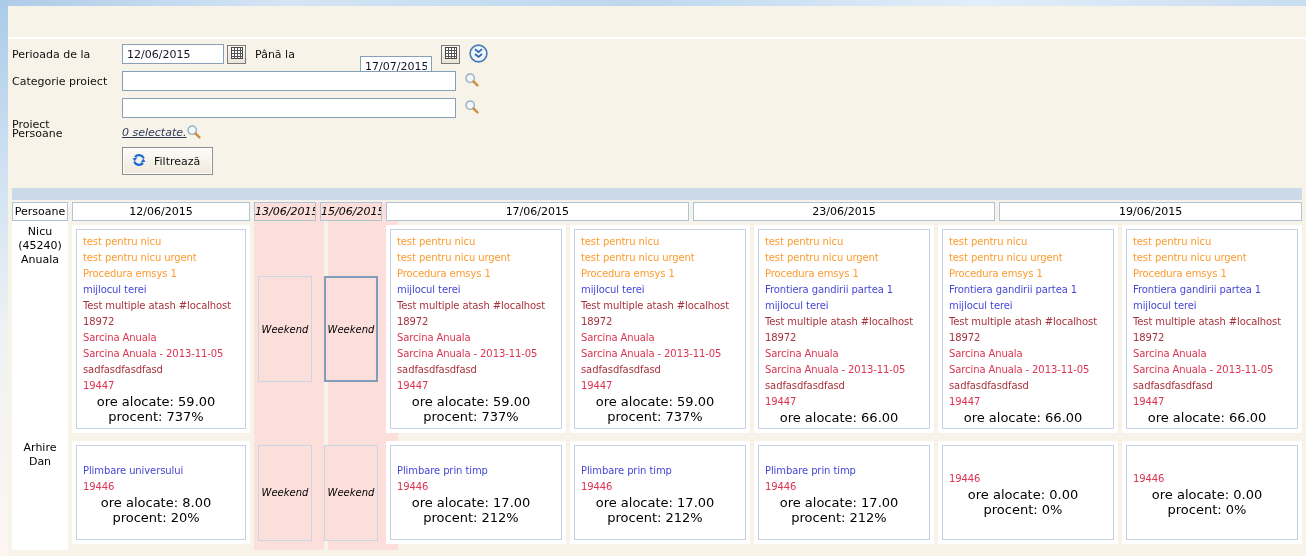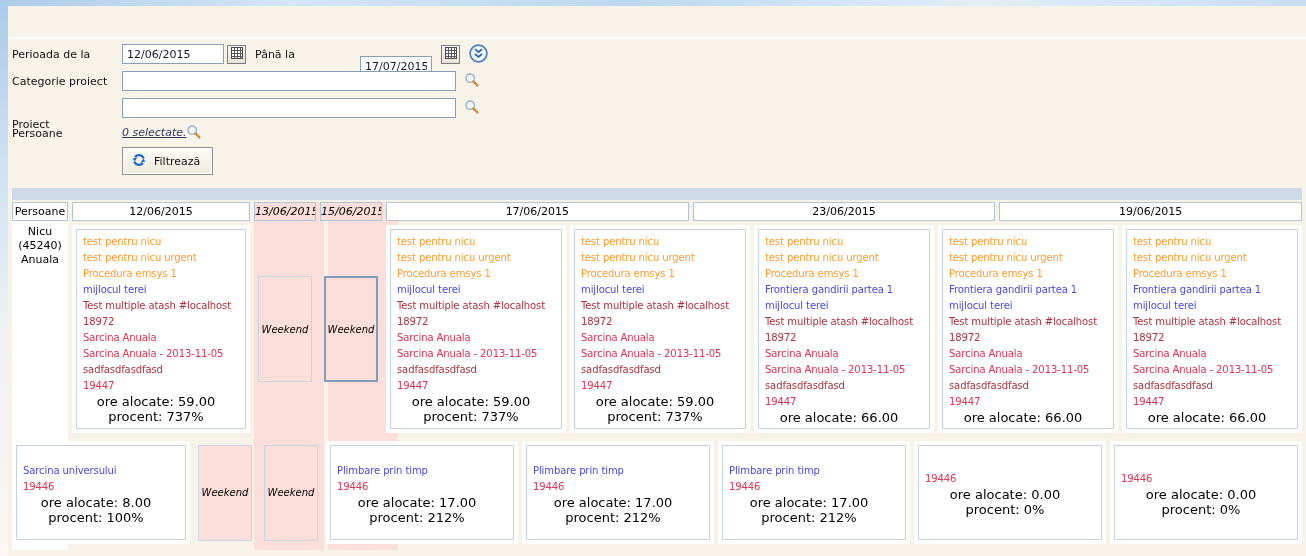--- a/index.html
+++ b/index.html
@@ -273,26 +273,30 @@
           <div class="task t-crimson">Sarcina Anuala</div>
           <div class="task t-crimson">Sarcina Anuala - 2013-11-05</div>
           <div class="task t-maroon">sadfasdfasdfasd</div>
           <div class="task t-crimson">19447</div>
           <div class="total">ore alocate: 66.00</div>
           <div class="total">procent: 825%</div>
         </div>
       </div>
     </div>
   <div class="brow r1" id="brow-1">
+      <div class="pcell w-person">
+        <div>Arhire</div>
+        <div>Dan</div>
+      </div>
       <div class="cell w-d1">
         <div class="box">
-          <div class="task t-blue">Sarcina universului</div>
+          <div class="task t-blue">Plimbare universului</div>
           <div class="task t-crimson">19446</div>
           <div class="total">ore alocate: 8.00</div>
-          <div class="total">procent: 100%</div>
+          <div class="total">procent: 20%</div>
         </div>
       </div>
       <div class="wcell w-wk">
         <div class="wbox">Weekend</div>
       </div>
       <div class="wcell w-wk">
         <div class="wbox">Weekend</div>
       </div>
       <div class="cell w-fx">
         <div class="box">

